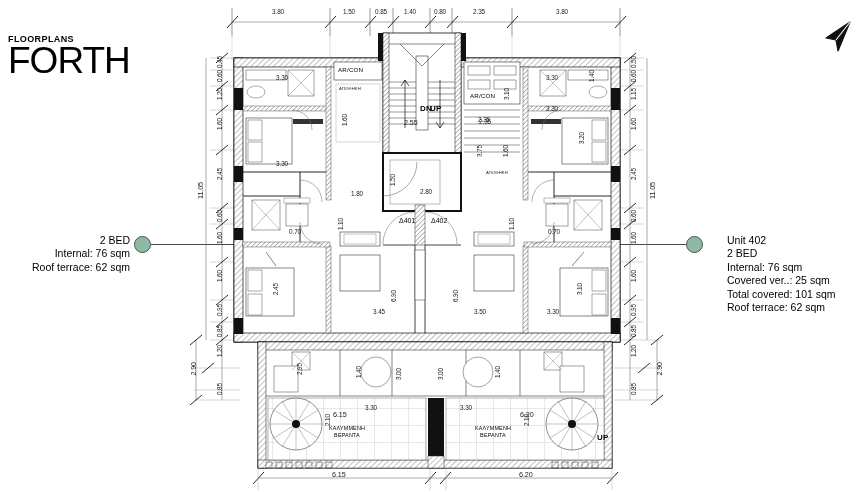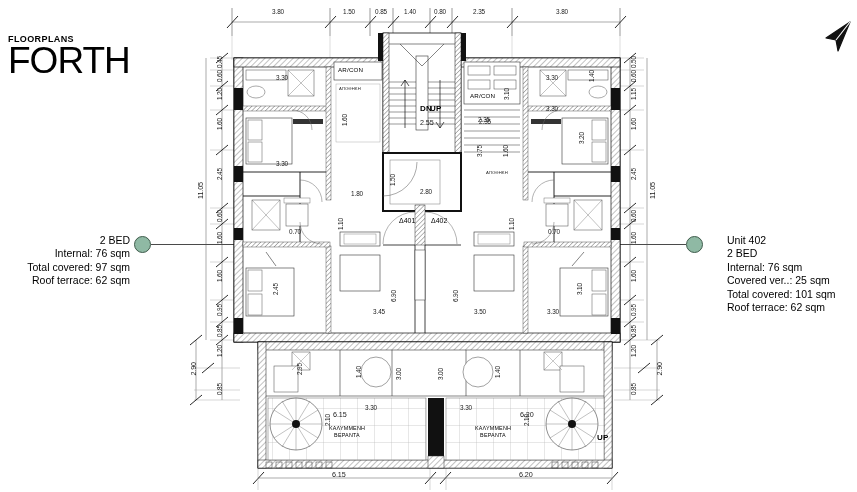--- a/index.html
+++ b/index.html
@@ -45,21 +45,20 @@
 </div>
 
 <svg class="abs" style="left:818px;top:18px;" width="36" height="40" viewBox="0 0 36 40">
   <path d="M32 4 L8 20 L18 22 L20 33 Z" fill="#111" stroke="#111" stroke-width="1.2" stroke-linejoin="round"></path>
   <path d="M32 4 L18 22" fill="none" stroke="#fff" stroke-width="1.1"></path>
 </svg>
 
 <div class="abs unit-info" id="unit-left">
   <div>2 BED</div>
   <div>Internal: 76 sqm</div>
-  <div>Total covered:  97 sqm</div>
   <div>Roof terrace: 62 sqm</div>
 </div>
 <div class="abs dot" style="left:134px;top:236px;"></div>
 <div class="abs leader" style="left:151px;top:244px;width:113px;"></div>
 <div class="abs dot" style="left:258px;top:236px;"></div>
 
 <div class="abs unit-info" id="unit-right">
   <div class="unit-title">Unit 402</div>
   <div>2 BED</div>
   <div>Internal: 76 sqm</div>
@@ -569,21 +568,21 @@
 <div class="abs dim" style="left:479px;top:118px;">2.35</div>
 <div class="abs dim dim-v" style="left:476px;top:145px;">3.75</div>
 <div class="abs dim dim-v" style="left:502px;top:145px;">1.60</div>
 <div class="abs dim" style="left:548px;top:228px;">0.70</div>
 <div class="abs dim dim-v" style="left:508px;top:218px;">1.10</div>
 <div class="abs dim" style="left:474px;top:308px;">3.50</div>
 <div class="abs dim dim-v" style="left:452px;top:290px;">6.90</div>
 <div class="abs dim" style="left:547px;top:308px;">3.30</div>
 <div class="abs dim dim-v" style="left:576px;top:283px;">3.10</div>
 
-<div class="abs dim dim-lg" style="left:404px;top:118px;padding-left:16px;">2.55</div>
+<div class="abs dim dim-lg" style="left:404px;top:118px;">2.55</div>
 <div class="abs dim" style="left:478px;top:116px;">2.35</div>
 
 <div class="abs dim dim-v" style="left:395px;top:368px;">3.00</div>
 <div class="abs dim dim-v" style="left:437px;top:368px;">3.00</div>
 <div class="abs dim dim-lg" style="left:333px;top:410px;">6.15</div>
 <div class="abs dim dim-lg" style="left:520px;top:410px;">6.20</div>
 <div class="abs dim dim-v" style="left:523px;top:414px;">2.10</div>
 <div class="abs dim dim-v" style="left:324px;top:414px;">2.10</div>
 <div class="abs dim dim-v" style="left:355px;top:366px;">1.40</div>
 <div class="abs dim dim-v" style="left:494px;top:366px;">1.40</div>

